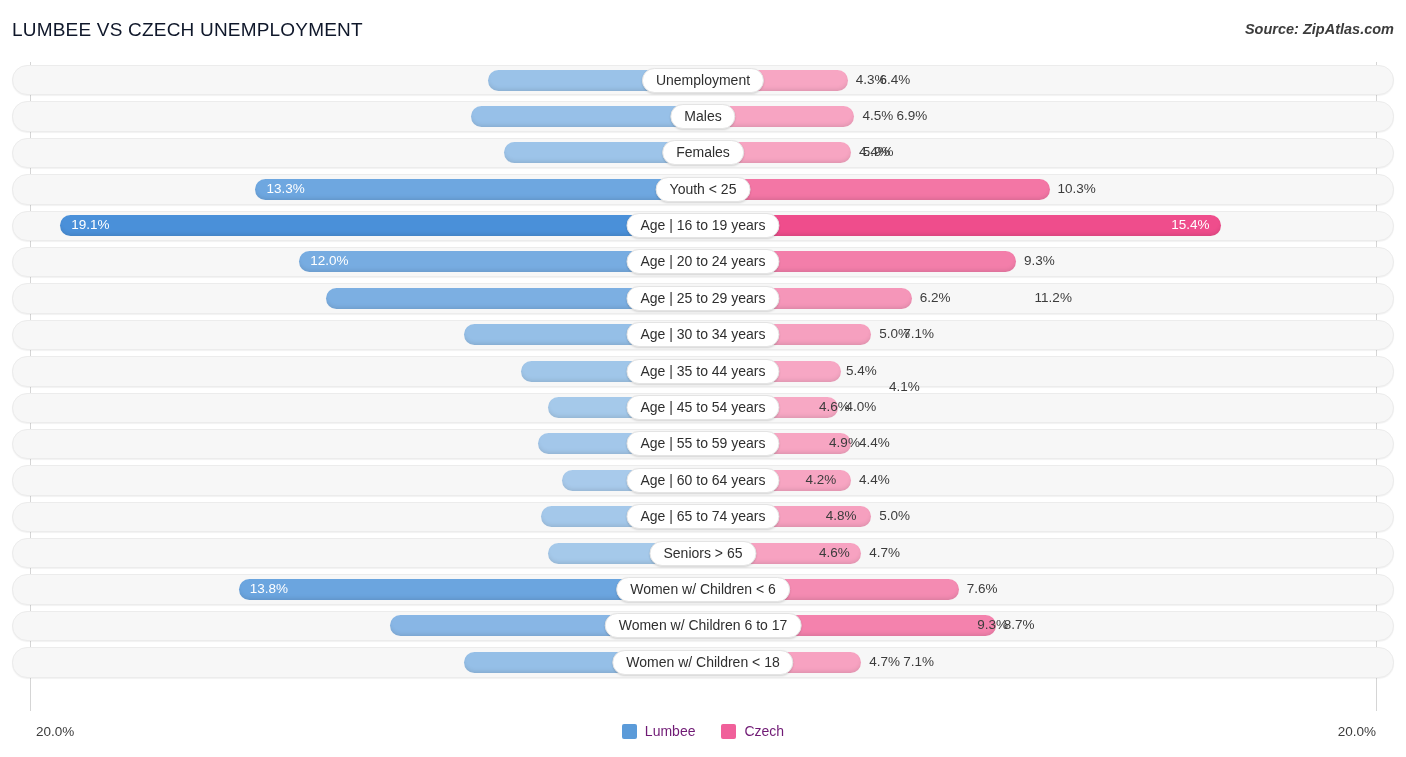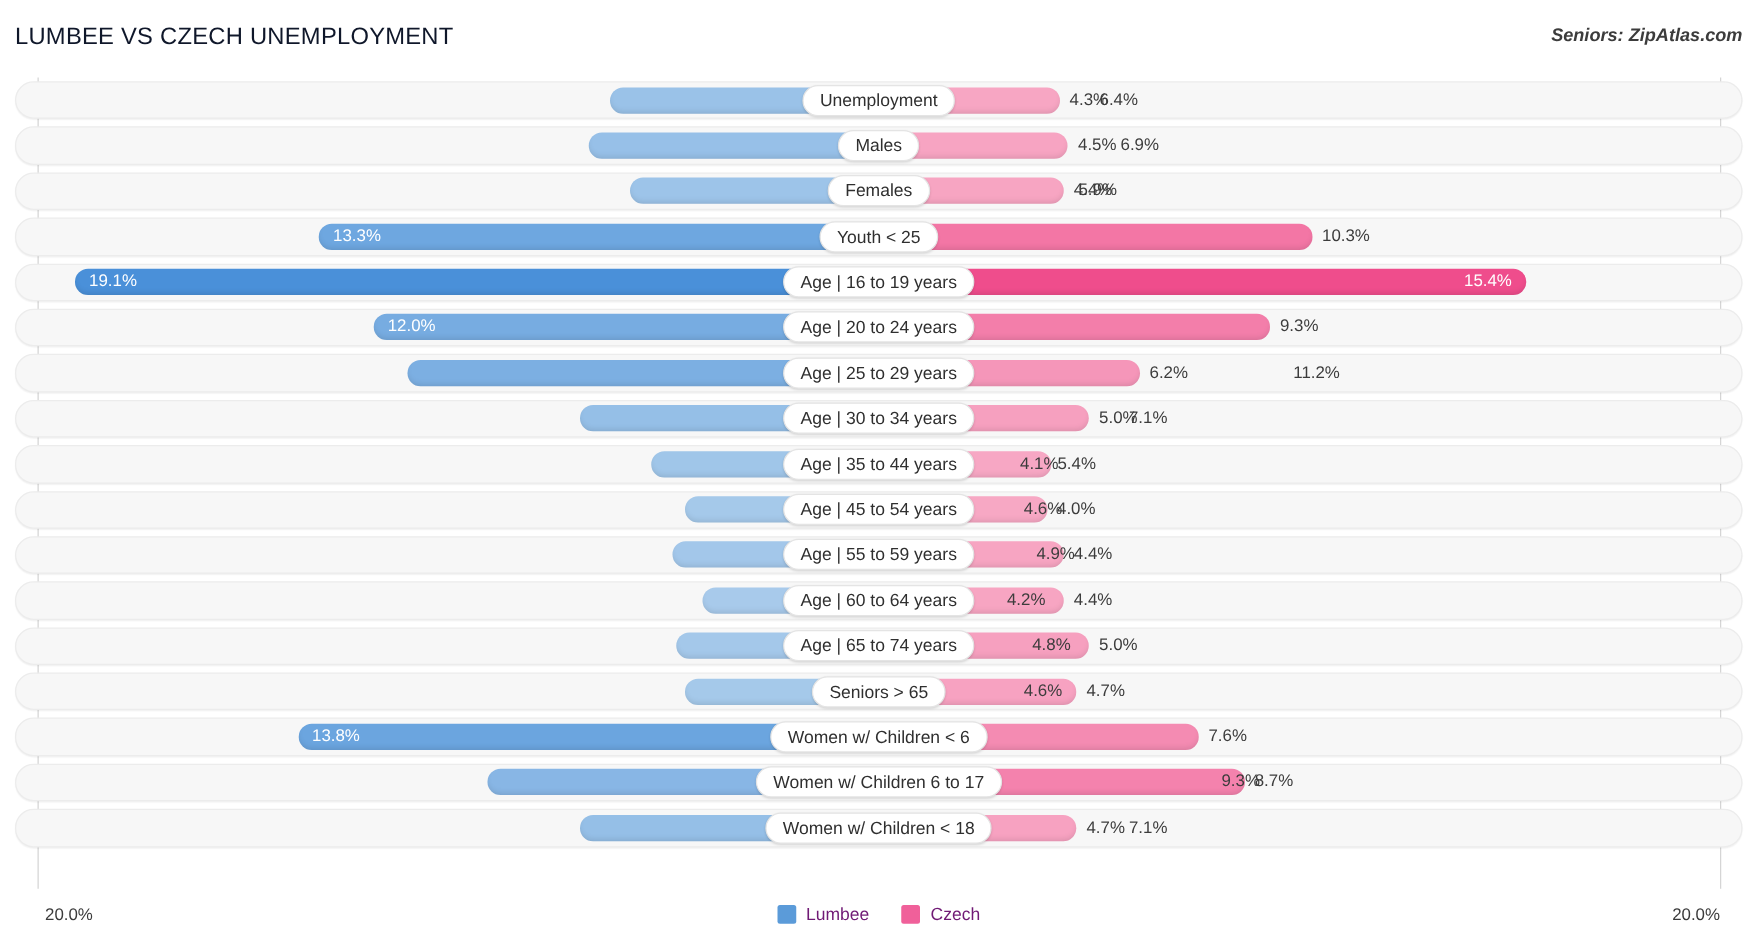--- a/index.html
+++ b/index.html
@@ -152,21 +152,21 @@
   .legend-text {
     font-size: 14px;
     color: #701a75;
   }
 </style>
 </head>
 <body>
 
 <div id="header">
   <div id="chart-title">LUMBEE VS CZECH UNEMPLOYMENT</div>
-  <div id="source-label">Seniors: ZipAtlas.com</div>
+  <div id="source-label">Source: ZipAtlas.com</div>
 </div>
 
 <div id="plot">
   <div class="axis-line" id="axis-left"></div>
   <div class="axis-line" id="axis-right"></div>
   <div id="rows">
       <div class="row">
         <div class="track"></div>
         <div class="bar bar-left shaded" style="width: 215.36px; background: rgb(154, 194, 232);"></div>
         <div class="bar bar-right shaded" style="width: 144.695px; background: rgb(247, 166, 195);"></div>
@@ -228,21 +228,21 @@
         <div class="bar bar-right shaded" style="width: 168.25px; background: rgb(246, 160, 191);"></div>
         <div class="val" style="right: 472.085px;">7.1%</div>
         <div class="val" style="left: 879.25px;">5.0%</div>
         <div class="cat-pill">Age | 30 to 34 years</div>
       </div>
       <div class="row">
         <div class="track"></div>
         <div class="bar bar-left shaded" style="width: 181.71px; background: rgb(160, 198, 233);"></div>
         <div class="bar bar-right shaded" style="width: 137.965px; background: rgb(247, 167, 196);"></div>
         <div class="val" style="right: 529.29px;">5.4%</div>
-        <div class="val" style="left: 816px;">4.1%</div>
+        <div class="val" style="left: 889px; margin-top: 16px;">4.1%</div>
         <div class="cat-pill">Age | 35 to 44 years</div>
       </div>
       <div class="row">
         <div class="track"></div>
         <div class="bar bar-left shaded" style="width: 154.79px; background: rgb(165, 201, 234);"></div>
         <div class="bar bar-right shaded" style="width: 134.6px; background: rgb(247, 168, 196);"></div>
         <div class="val" style="right: 556.21px;">4.6%</div>
         <div class="val" style="left: 845.6px;">4.0%</div>
         <div class="cat-pill">Age | 45 to 54 years</div>
       </div>

